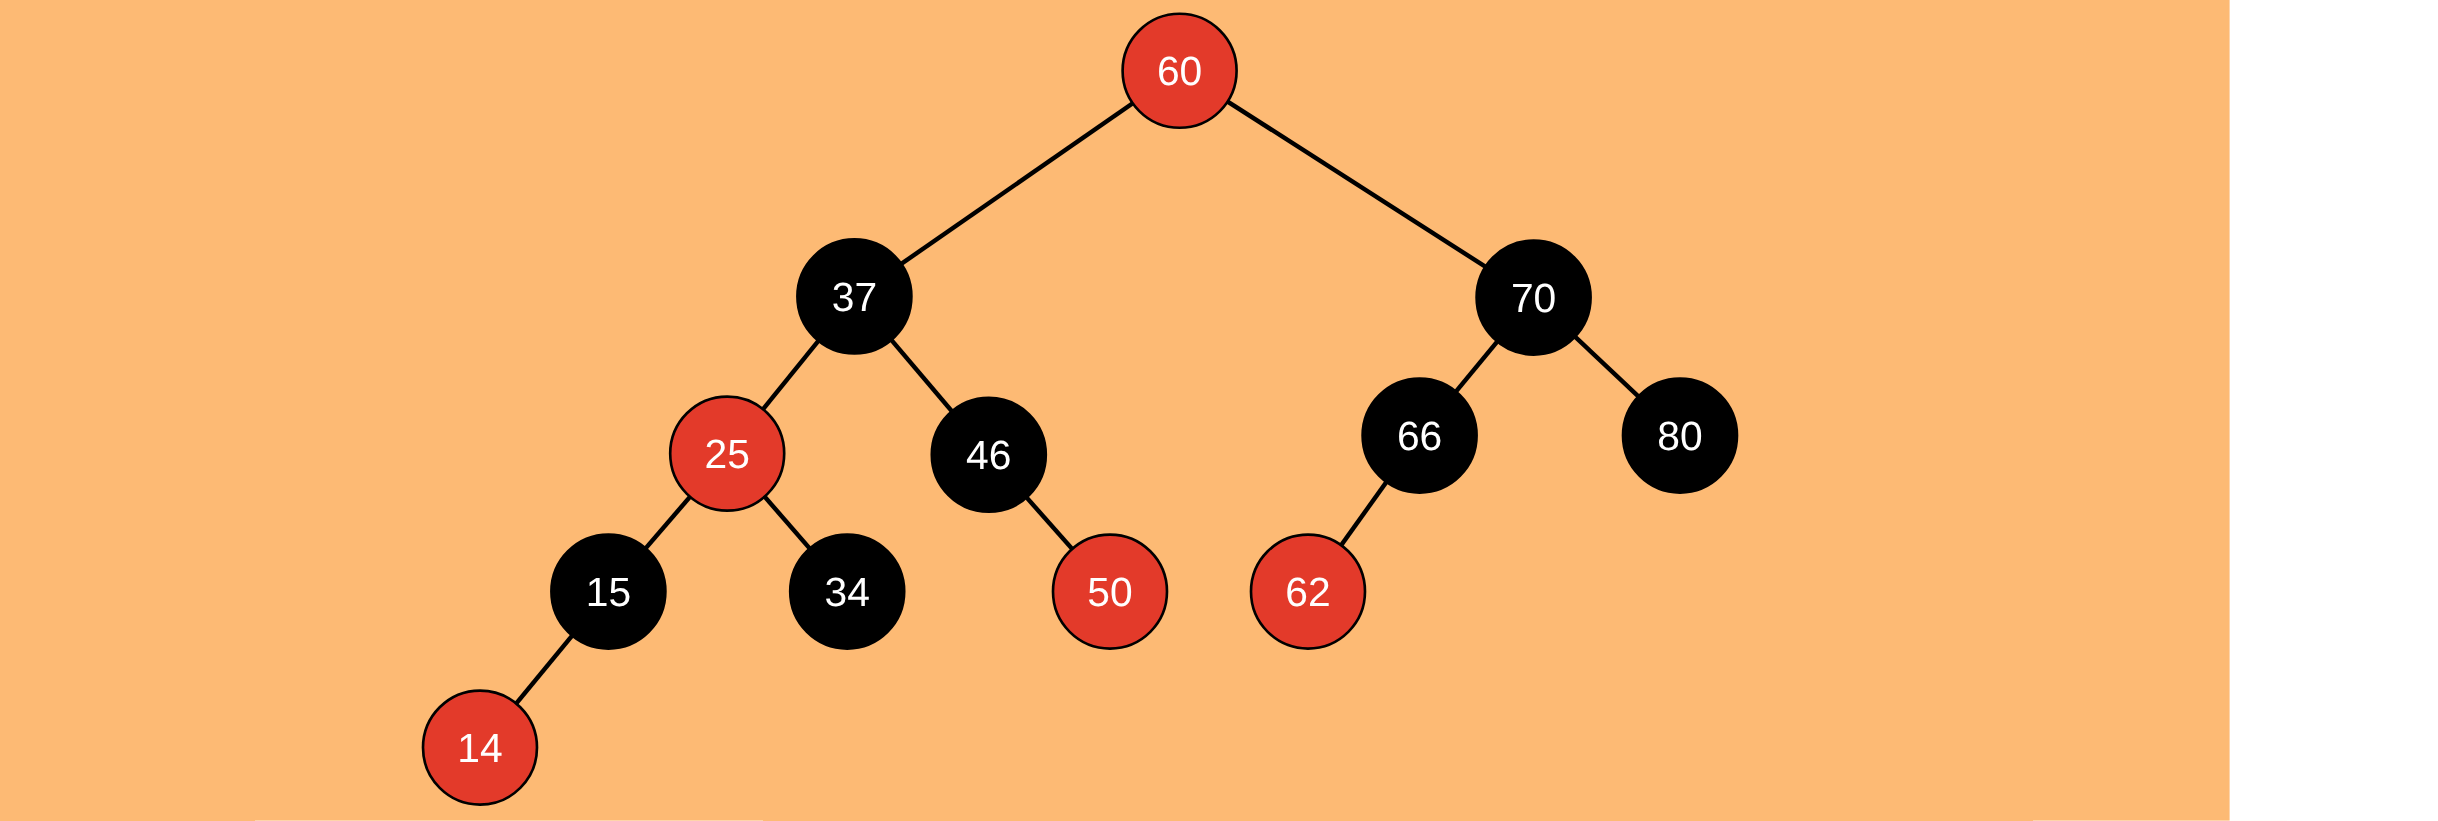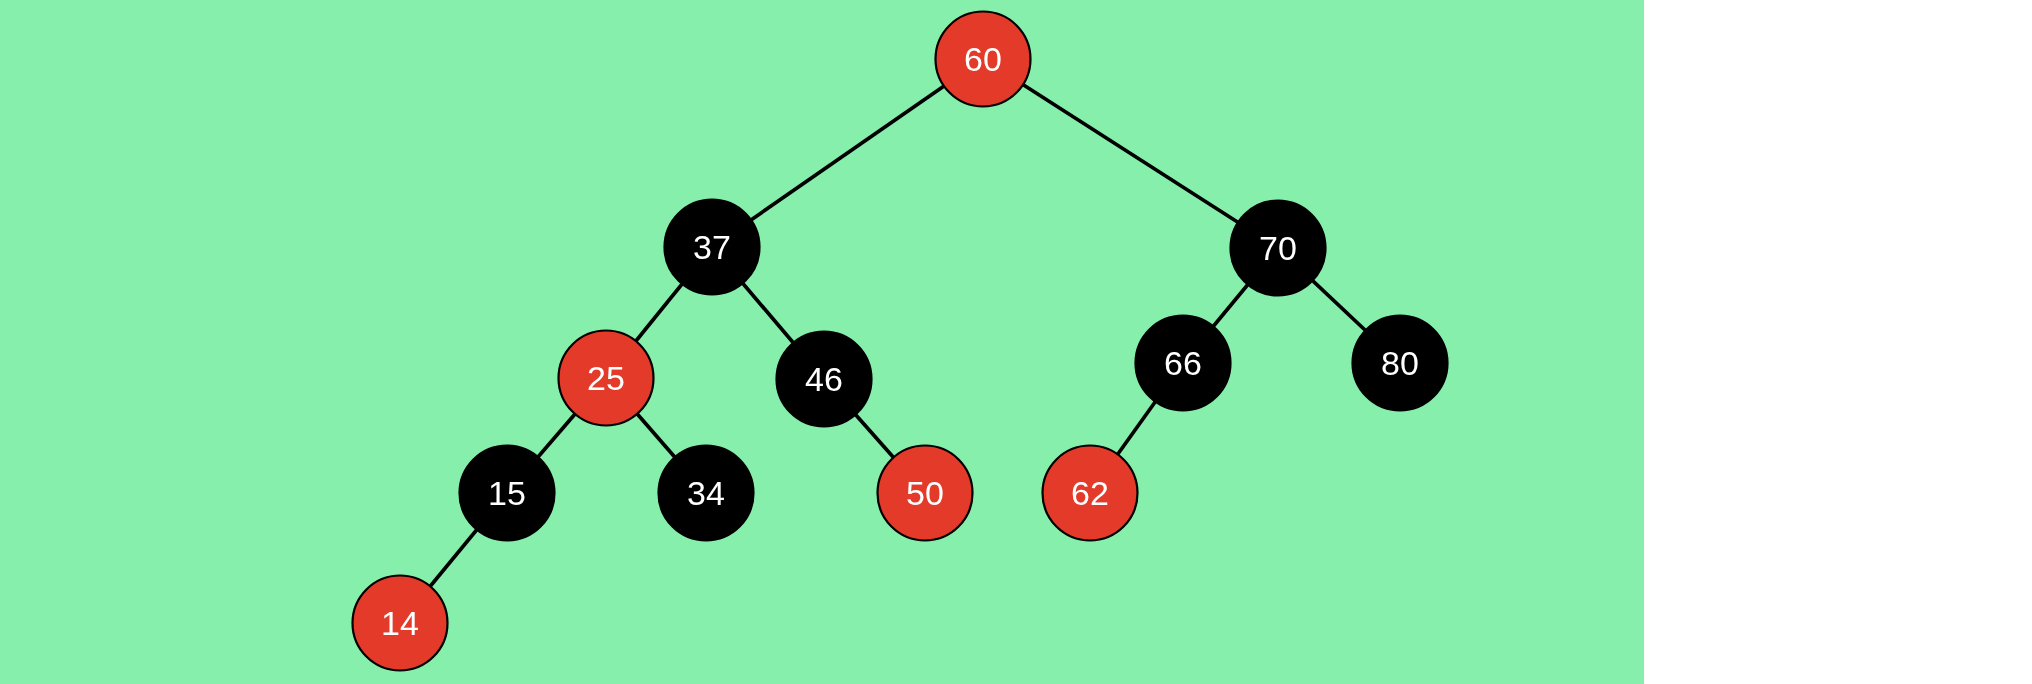--- a/index.html
+++ b/index.html
@@ -5,23 +5,23 @@
   html, body {
     margin: 0;
     padding: 0;
     background: #ffffff;
     width: 2032px;
     height: 684px;
     overflow: hidden;
   }
   .stage {
     position: relative;
-    width: 1644px;
+    width: 1858px;
     height: 684px;
-    background: #86efac;
+    background: #fdba74;
   }
   svg {
     display: block;
   }
   svg text {
     font-family: "Liberation Sans", sans-serif;
     font-size: 34px;
     user-select: none;
   }
 </style>

